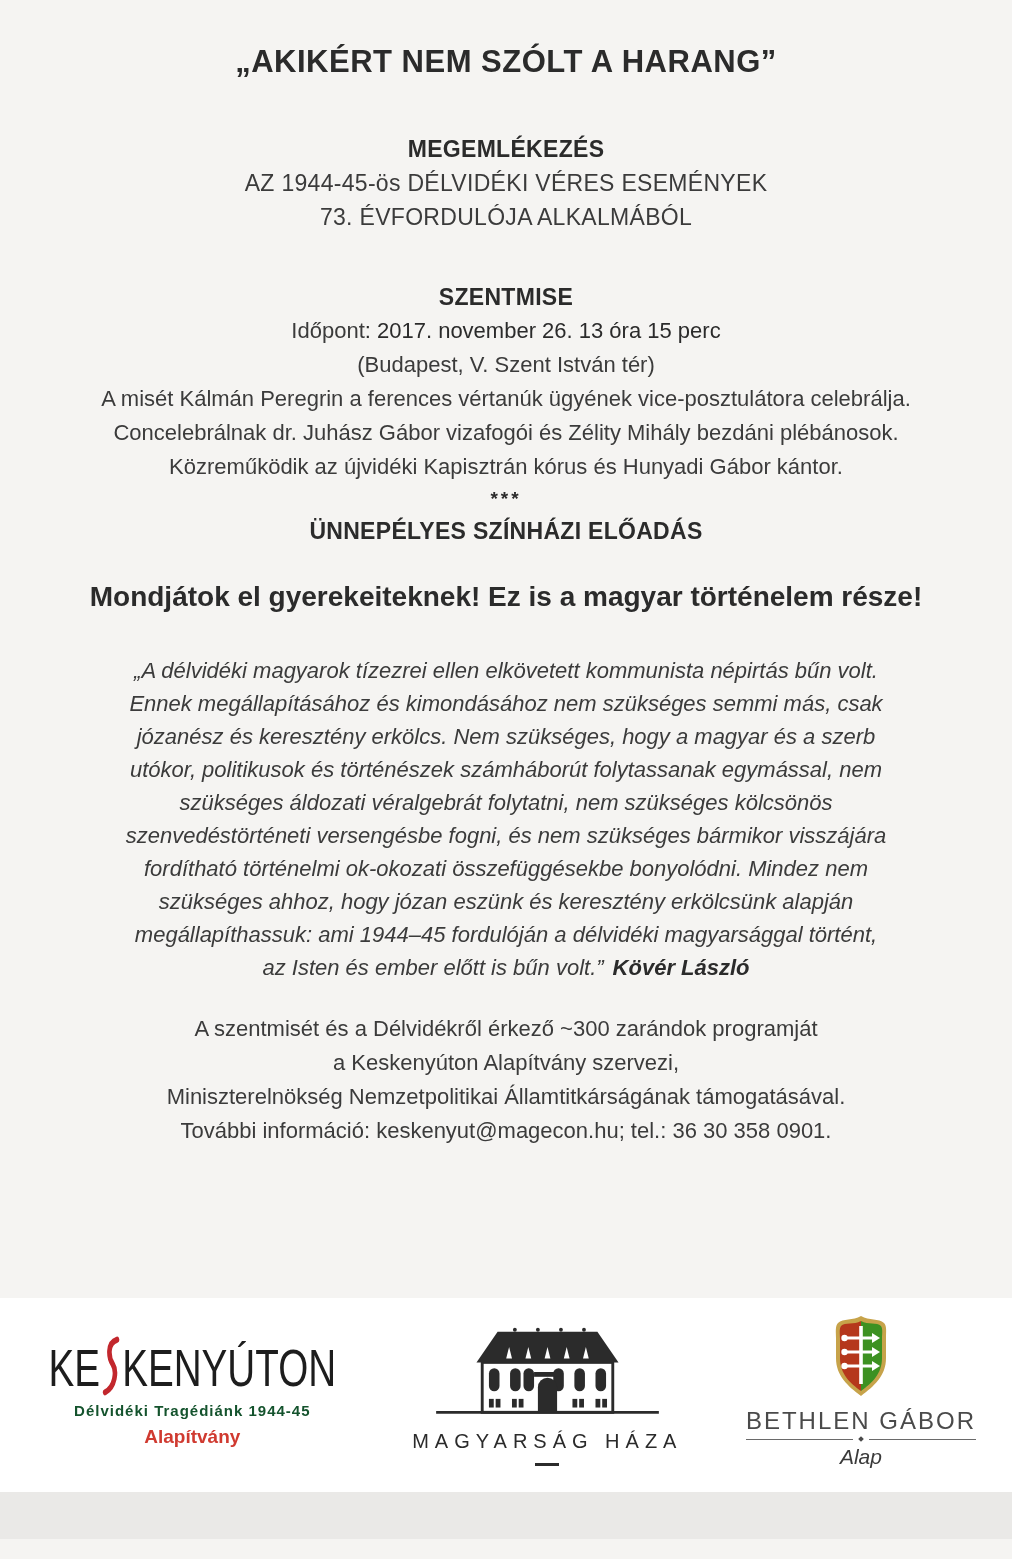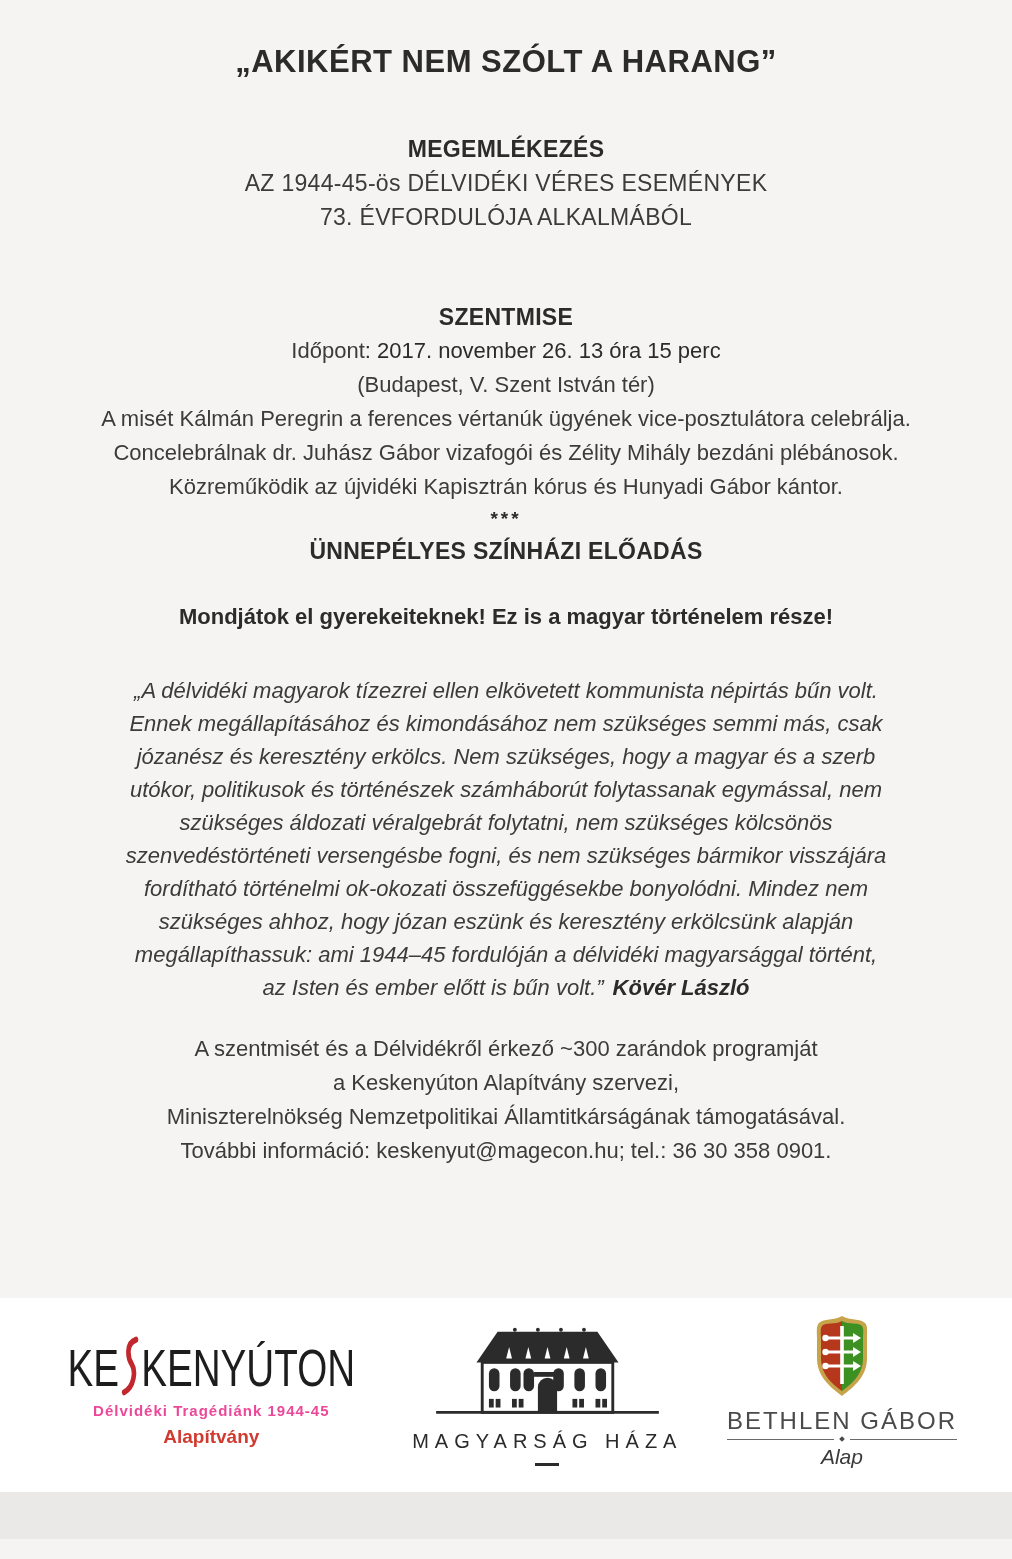--- a/index.html
+++ b/index.html
@@ -39,51 +39,51 @@
     margin-bottom:52px;
     letter-spacing:.5px;
   }
   .h2{
     font-size:23px;line-height:34px;font-weight:700;color:var(--heading);
     letter-spacing:.3px;
   }
   .line{font-size:22px;line-height:34px;}
   .caps-line{font-size:23px;line-height:34px;letter-spacing:.3px;}
   .multiline{font-size:22px;line-height:34px;white-space:pre-line;}
-  .memorial{margin-bottom:66px;}
+  .memorial{margin-bottom:46px;}
   .separator{
     font-size:19px;line-height:26px;font-weight:700;letter-spacing:3px;
     margin:2px 0;color:var(--heading);
   }
   .call{
     margin-top:32px;
-    font-size:22px;line-height:34px;font-weight:700;color:var(--heading);
+    font-size:28px;line-height:34px;font-weight:700;color:var(--heading);
   }
   .quote{margin-top:40px;font-size:22px;line-height:33px;white-space:pre-line;font-style:italic;}
   .quote .attr{font-weight:700;color:var(--heading);margin-left:9px;}
   .organizer{margin-top:28px;}
   strong{font-weight:400;color:var(--heading);}
 
   
   .logos{
     height:196px;background:var(--footer-band);
     display:flex;align-items:center;justify-content:space-between;
-    padding:0 55px;
+    padding:0 36px;
   }
   .logo{display:flex;flex-direction:column;align-items:center;}
   
   .kk-word{
     display:flex;align-items:center;justify-content:center;
     font-size:42px;font-weight:500;color:var(--logo-ink);
     transform:scale(.92,1.22);transform-origin:center;
     letter-spacing:0;line-height:46px;
   }
   .kk-s{margin:0 1px 4px;}
   .kk-sub{
-    margin-top:6px;font-size:15px;font-weight:700;color:#ec4899;
+    margin-top:6px;font-size:15px;font-weight:700;color:#14532d;
     letter-spacing:1px;
   }
   .kk-tag{margin-top:7px;font-size:19px;font-weight:700;color:var(--tagline-red);}
   
   .bethlen{margin-top:-6px;}
   .bg-name{
     margin-top:10px;font-size:24px;color:#4a4a4a;
     font-variant:small-caps;letter-spacing:2px;line-height:26px;
   }
   .bg-div{display:flex;align-items:center;gap:6px;margin-top:3px;width:100%;}

